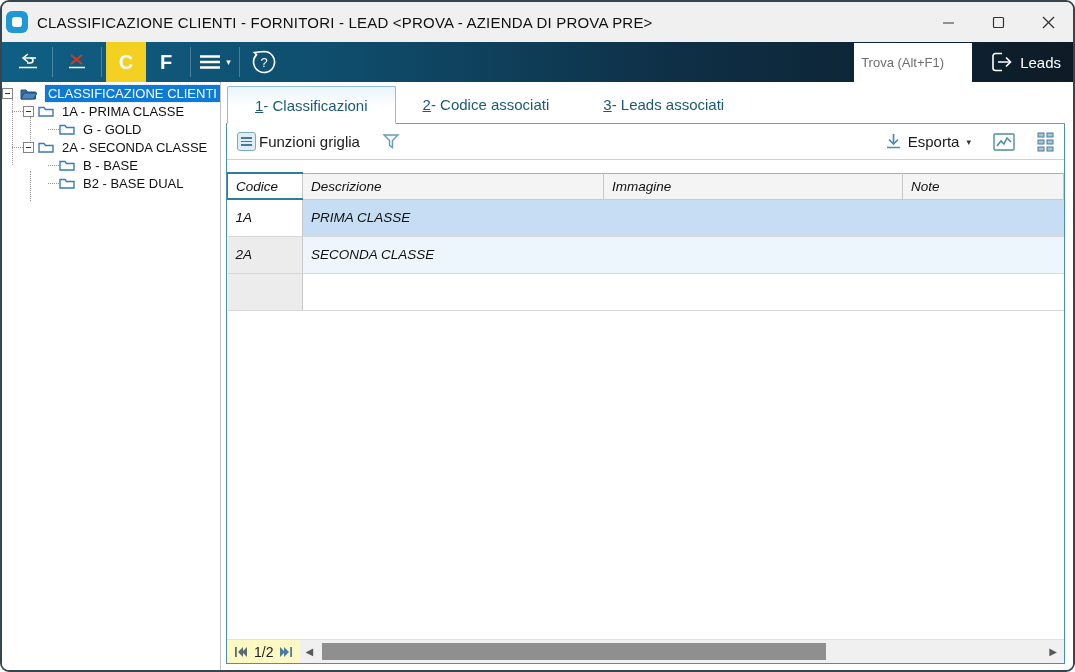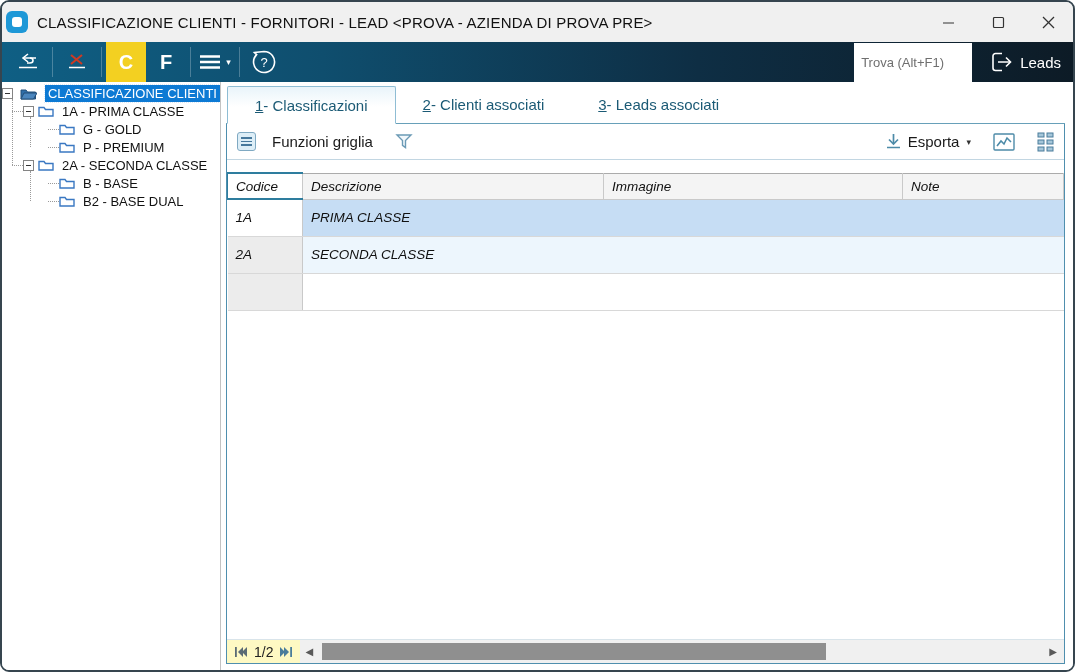--- a/index.html
+++ b/index.html
@@ -60,21 +60,21 @@
   .tabbar { height:38px; flex:0 0 auto; display:flex; align-items:stretch;
     border-bottom:1px solid #67a0b9; padding-left:1px; }
   .tab { display:flex; align-items:center; padding:0 27px; font-size:15px; color:#1b5a75; }
   .tab .num { text-decoration:underline; }
   .tab.active { border:1px solid #8fbdd4; border-bottom:1px solid #fff; margin-bottom:-1px;
     border-radius:2px 2px 0 0; background:linear-gradient(180deg,#e9f4fa 0%,#ffffff 55%); }
   .contentbox { flex:1; border:1px solid #4f8fae; border-top:none; position:relative;
     display:flex; flex-direction:column; min-height:0; }
   .gridbar { height:36px; flex:0 0 auto; display:flex; align-items:center; padding:0 10px;
     border-bottom:1px solid #c2d6e2; }
-  .gbtn { display:flex; align-items:center; gap:16px; font-size:15px; color:#1a1a1a; }
+  .gbtn { display:flex; align-items:center; gap:3px; font-size:15px; color:#1a1a1a; }
   .listicon { width:19px; height:19px; border:1px solid #7fa9c2; border-radius:3px;
     background:#ddeef7; display:flex; flex-direction:column; justify-content:center; gap:2px; padding:0 3px; }
   .listicon i { display:block; height:1.5px; background:#46789c; }
   .filterbtn { margin-left:22px; display:flex; align-items:center; }
   .rightbar { margin-left:auto; display:flex; align-items:center; gap:22px; }
   .esporta { display:flex; align-items:center; gap:6px; font-size:15px; color:#1a1a1a; }
   .esporta .caret2 { font-size:9px; color:#333; margin-left:1px; }
   
   .tablewrap { margin-top:12px; flex:0 0 auto;font-style:italic; }
   table.grid { width:100%; border-collapse:collapse; table-layout:fixed; font-size:13.5px; color:#111; }
@@ -203,27 +203,20 @@
       </div>
 
       <div class="trow lvl2">
         <span class="leader"></span>
         <svg class="foldericon" width="16" height="12">
           <path d="M1 2.5 h5 l1.5 2 h7.5 v6.5 h-14 z" fill="#fff" stroke="#3a78c2" stroke-width="1.4"></path>
         </svg>
         <span class="tlabel">G - GOLD</span>
       </div>
 
-      <div class="trow lvl2">
-        <span class="leader"></span>
-        <svg class="foldericon" width="16" height="12">
-          <path d="M1 2.5 h5 l1.5 2 h7.5 v6.5 h-14 z" fill="#fff" stroke="#3a78c2" stroke-width="1.4"></path>
-        </svg>
-        <span class="tlabel">P - PREMIUM</span>
-      </div>
 
       <div class="trow lvl1">
         <span class="leader"></span>
         <span class="expander"></span>
         <svg class="foldericon" width="16" height="12">
           <path d="M1 2.5 h5 l1.5 2 h7.5 v6.5 h-14 z" fill="#fff" stroke="#3a78c2" stroke-width="1.4"></path>
         </svg>
         <span class="tlabel">2A - SECONDA CLASSE</span>
       </div>
 
@@ -246,21 +239,21 @@
 
     <div class="main">
 
       <div class="tabbar">
         <div class="tab active">
           <span class="num">1</span>
             <span>- Classificazioni</span>
         </div>
         <div class="tab">
           <span class="num">2</span>
-            <span> - Clienti associati</span>
+            <span> - Codice associati</span>
         </div>
         <div class="tab">
           <span class="num">3</span>
             <span> - Leads associati</span>
         </div>
       </div>
 
       <div class="contentbox">
 
         <div class="gridbar">

